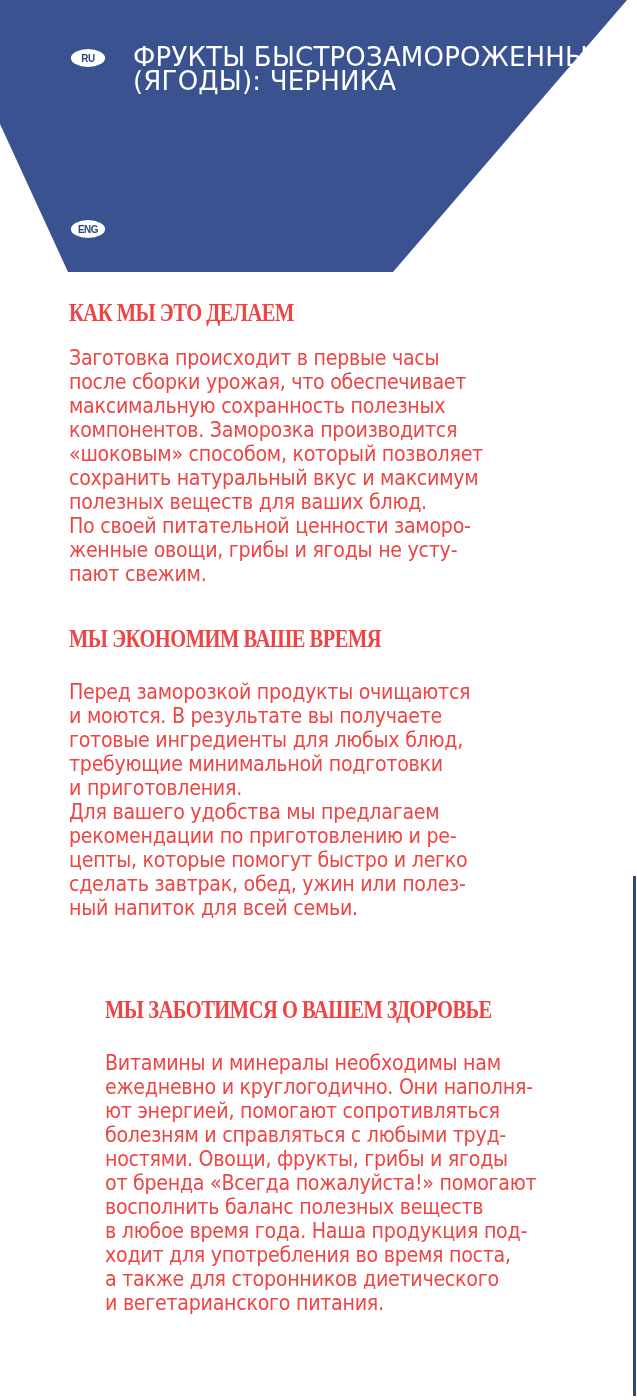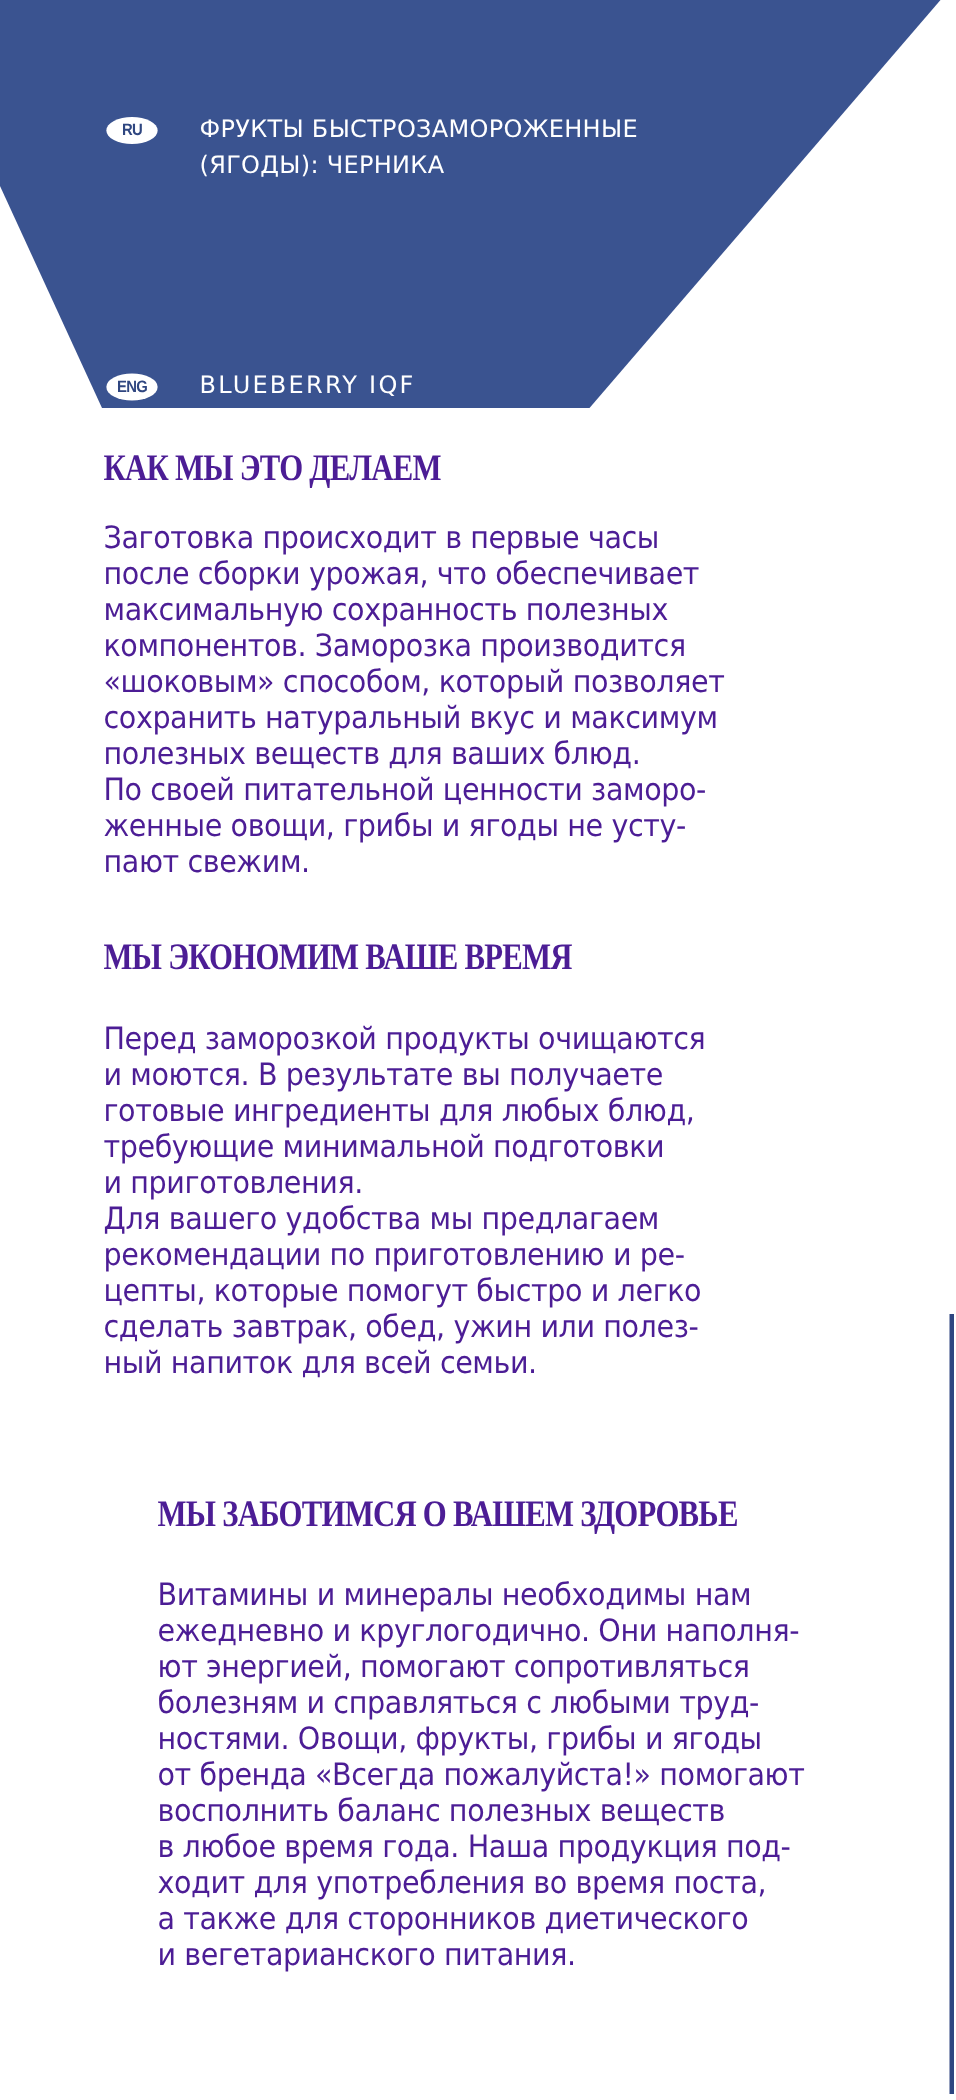--- a/index.html
+++ b/index.html
@@ -24,21 +24,20 @@
     .banner svg {
       position: absolute;
       left: 0;
       top: 0;
     }
     .lang-row {
       position: absolute;
       left: 69px;
       display: flex;
       align-items: flex-start;
-      margin-top: 29px;
     }
     .lang-badge {
       display: inline-block;
       width: 38px;
       height: 18px;
       border-radius: 50%;
       background: #ffffff;
       color: #2f4680;
       font-family: "Liberation Sans", sans-serif;
       font-size: 11px;
@@ -46,35 +45,35 @@
       line-height: 18px;
       text-align: center;
       letter-spacing: -0.5px;
       transform: scaleX(0.9);
       margin-top: 4px;
     }
     .lang-text {
       margin-left: 26px;
       color: #ffffff;
       font-family: "DejaVu Sans", sans-serif;
-      font-size: 16px;
+      font-size: 26px;
       line-height: 24px;
       letter-spacing: 0.2px;
       white-space: pre-line;
     }
     .lang-text.en { letter-spacing: 1.5px; }
     .row-ru { top: 45px; }
     .row-kz { top: 131px; }
     .row-en { top: 216px; }
 
     .section {
       position: absolute;
       left: 69px;
       width: 500px;
-      color: #4c1d95;
+      color: #ef4444;
     }
     .section h2 {
       margin: 0;
       font-family: "Liberation Serif", serif;
       font-weight: bold;
       font-size: 25px;
       line-height: 30px;
       letter-spacing: -0.6px;
       transform: scaleX(0.82);
       transform-origin: left center;
@@ -117,21 +116,20 @@
 
   <div class="lang-row row-ru">
     <span class="lang-badge">RU</span>
     <span class="lang-text">ФРУКТЫ БЫСТРОЗАМОРОЖЕННЫЕ
 (ЯГОДЫ): ЧЕРНИКА</span>
   </div>
 
 
   <div class="lang-row row-en">
     <span class="lang-badge">ENG</span>
-    <span class="lang-text en">BLUEBERRY IQF</span>
   </div>
 </div>
 
 <div class="section sec1">
   <h2>КАК МЫ ЭТО ДЕЛАЕМ</h2>
   <div class="body">
     <span class="line">Заготовка происходит в первые часы</span>
     <span class="line">после сборки урожая, что обеспечивает</span>
     <span class="line">максимальную сохранность полезных</span>
     <span class="line">компонентов. Заморозка производится</span>

